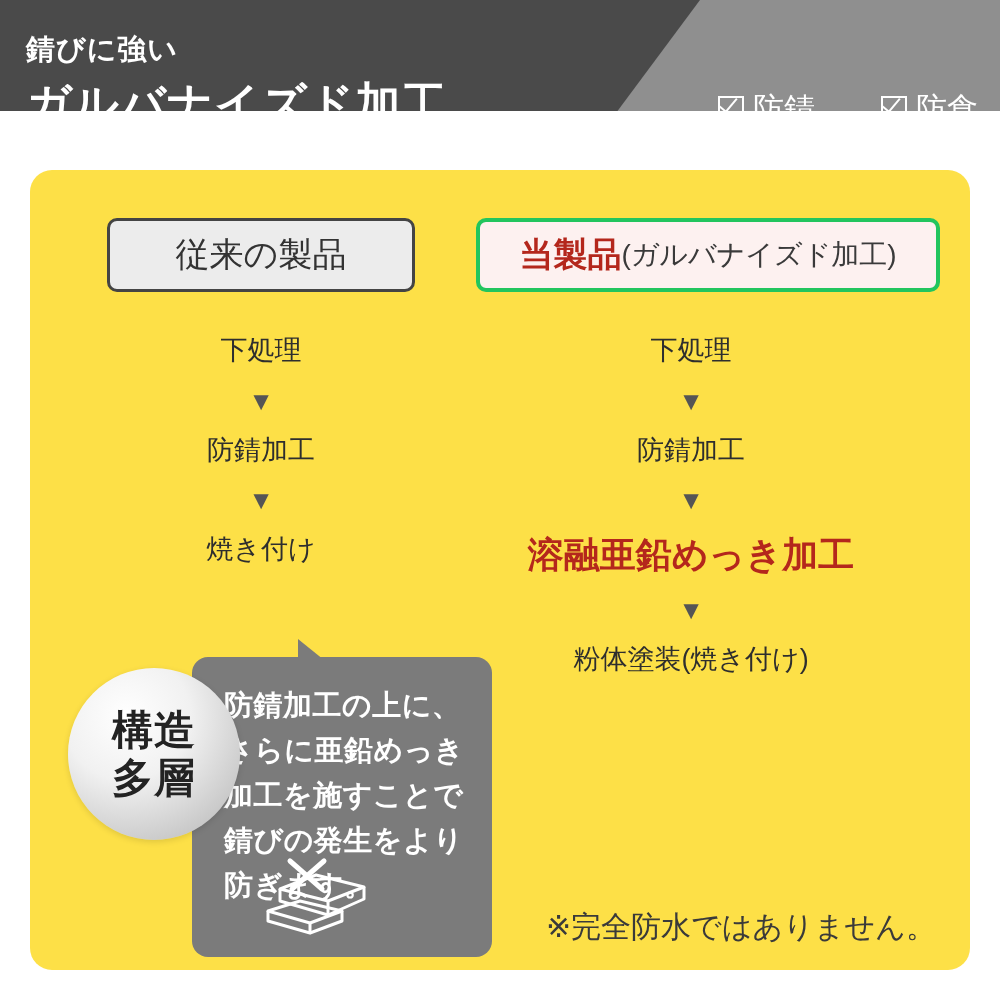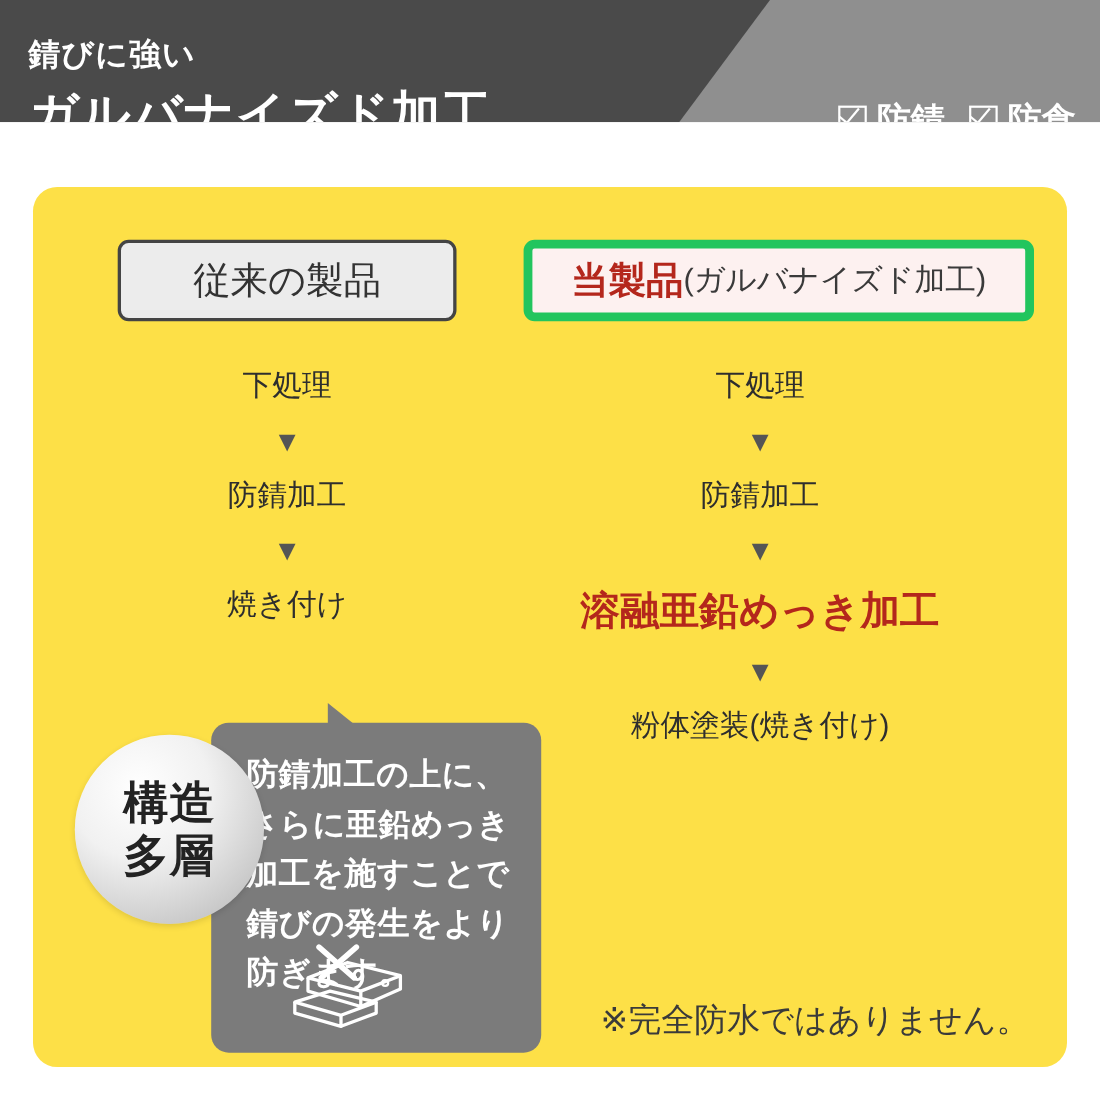--- a/index.html
+++ b/index.html
@@ -59,22 +59,23 @@
     display: flex;
     align-items: center;
     gap: 22px;
   }
   .badge {
     display: flex;
     align-items: center;
     gap: 9px;
     color: #ffffff;
     font-size: 31px;
-    font-weight: 700;
-    white-space: nowrap;
+    font-weight: 400;
+    white-space: nowrap;
+    margin-left: 44px;
   }
   .check-box-icon {
     display: inline-block;
     width: 22px;
     height: 22px;
     border: 2px solid #ffffff;
     position: relative;
     flex: none;
   }
   .check-box-icon::after {
@@ -123,21 +124,21 @@
     width: 308px;
     height: 74px;
     border: 3px solid #444444;
     background: #ececec;
     color: #333333;
     font-size: 34px;
   }
   .col-label-ours {
     width: 464px;
     height: 74px;
-    border: 8px solid #22c55e;
+    border: 4px solid #22c55e;
     background: #fdf1f0;
     color: #333333;
     font-size: 32px;
   }
   .col-label-ours .hl {
     color: #b4271c;
     font-weight: bold;
     font-size: 34px;
   }
   .col-label-ours .sub {

